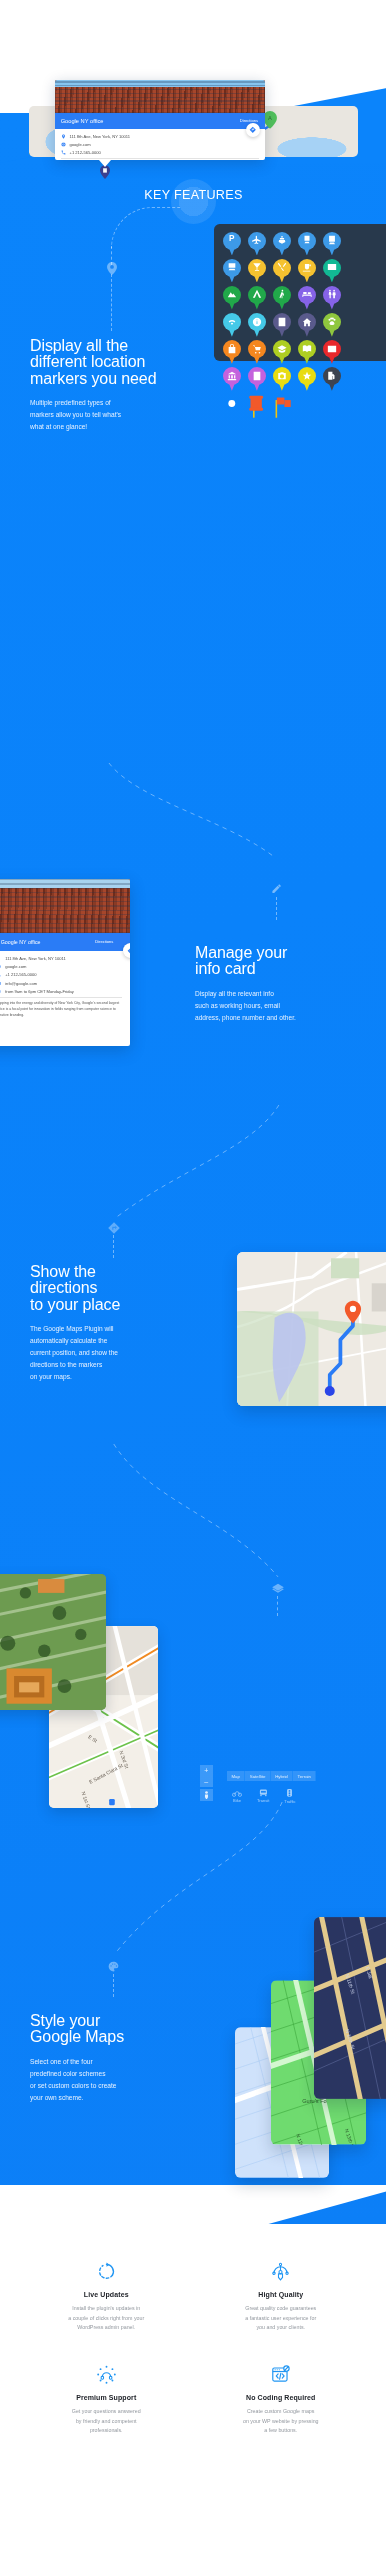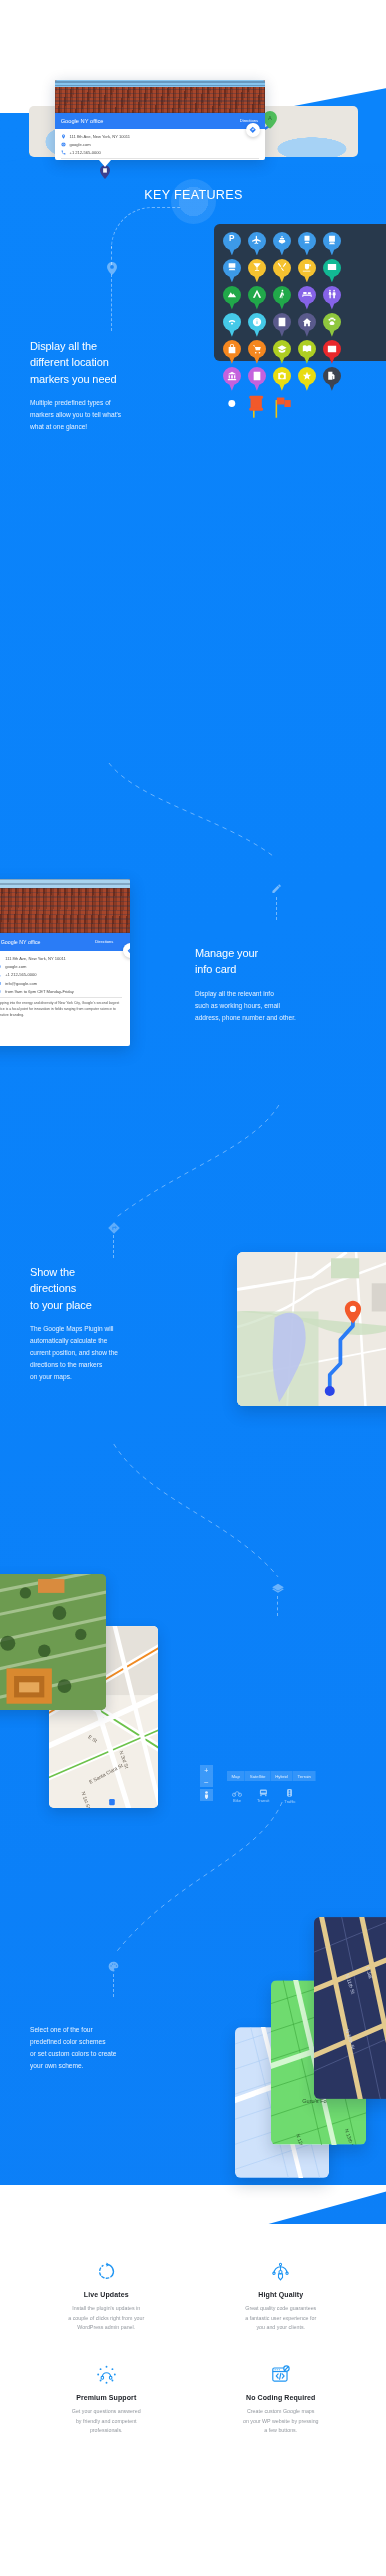--- a/index.html
+++ b/index.html
@@ -26,21 +26,21 @@
   }
 
   
   .white-top {
     position:absolute; left:0; top:0; width:387px; height:151px; z-index:0;
     background:#fff;
   }
 
   
   .sec-title {
-    color:#fff; font-size:11px; line-height:16.3px; font-weight:400;
+    color:#fff; font-size:16px; line-height:16.3px; font-weight:400;
     letter-spacing:-0.1px;
   }
   .sec-body {
     color:#e8f2ff; font-size:6.6px; line-height:12px; font-weight:400;
   }
 
   
   .hero { position:absolute; left:0; top:0; width:387px; height:188px; z-index:6; }
   .hero-map {
     position:absolute; left:29px; top:106px; width:329px; height:51px;
@@ -780,20 +780,22 @@
           <rect x="2" y="0" width="10" height="16" rx="3" fill="rgba(255,255,255,.62)"></rect>
           <circle cx="7" cy="4" r="1.8" fill="#1a86f7"></circle>
           <circle cx="7" cy="8.5" r="1.8" fill="#1a86f7"></circle>
           <circle cx="7" cy="13" r="1.8" fill="#1a86f7"></circle>
         </svg>
       <span>Traffic</span>
     </div>
   </div>
 
   <div class="feat" style="left:30px;top:2013px;width:176px;">
+    <div class="sec-title" style="white-space:pre-line">Style your
+Google Maps</div>
     <div class="sec-body" style="white-space:pre-line;margin-top:10.7px;">Select one of the four
 predefined color schemes
 or set custom colors to create
 your own scheme.</div>
   </div>
 
   <div class="sty" style="left:235px;top:2027px;width:94px;height:151px;">
     <svg width="94" height="151" viewBox="0 0 150 240">
       <rect width="150" height="240" fill="#cfe2fb"></rect>
       <g stroke="#aecdf5" stroke-width="1" fill="none">

